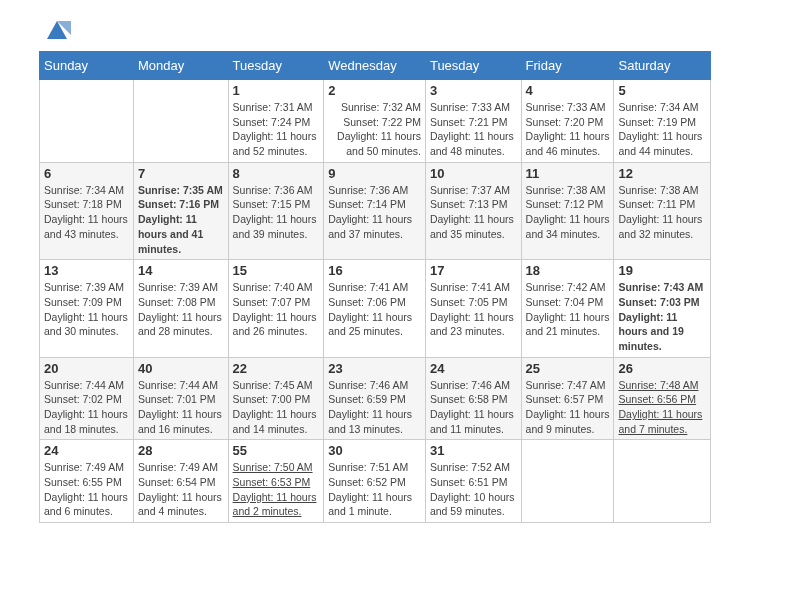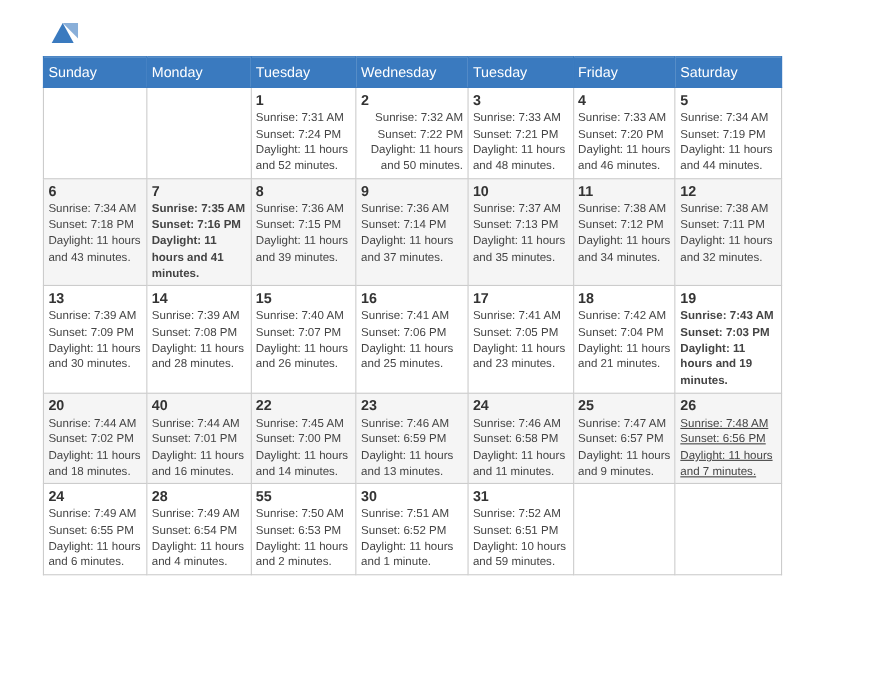--- a/index.html
+++ b/index.html
@@ -311,21 +311,21 @@
 Daylight: 11 hours and 6 minutes.</div>
           </td>
           <td>
             <span class="day-number">28</span>
             <div class="day-info" style="white-space: pre-line;">Sunrise: 7:49 AM
 Sunset: 6:54 PM
 Daylight: 11 hours and 4 minutes.</div>
           </td>
           <td>
             <span class="day-number">55</span>
-            <div class="day-info" style="white-space: pre-line;">Sunrise: 7:50 AM
+            <div class="day-info" style="white-space: pre-line; text-decoration: underline;">Sunrise: 7:50 AM
 Sunset: 6:53 PM
 Daylight: 11 hours and 2 minutes.</div>
           </td>
           <td>
             <span class="day-number">30</span>
             <div class="day-info" style="white-space: pre-line;">Sunrise: 7:51 AM
 Sunset: 6:52 PM
 Daylight: 11 hours and 1 minute.</div>
           </td>
           <td>

